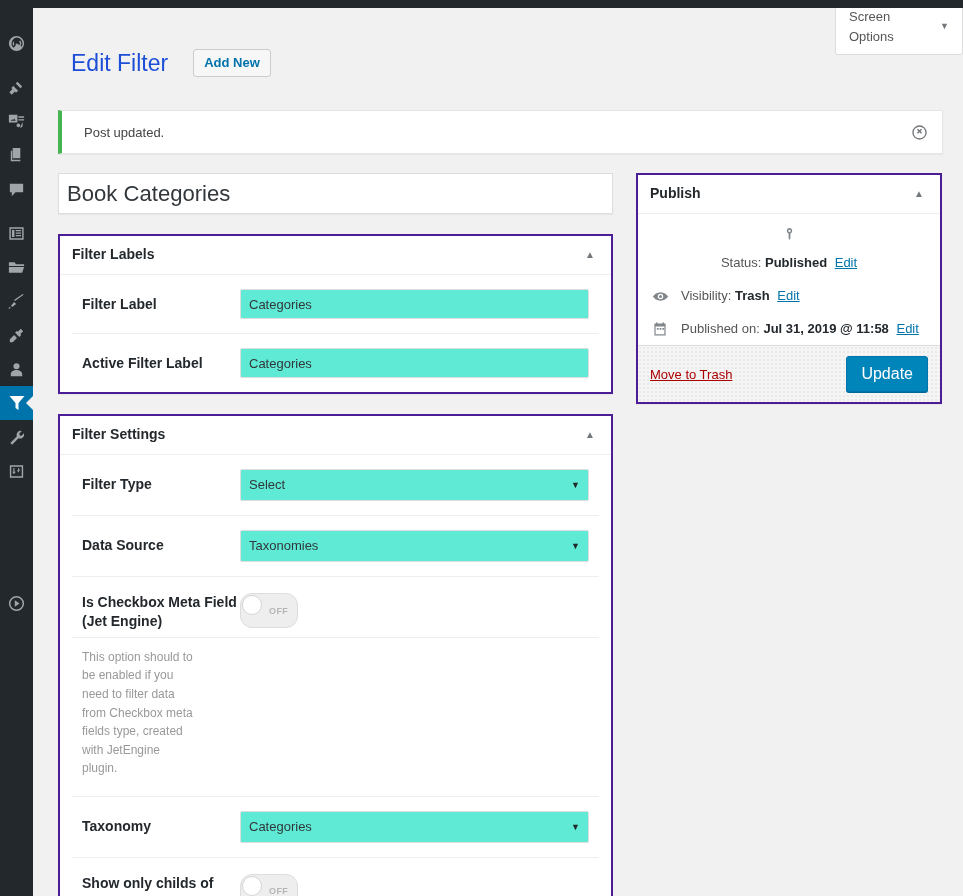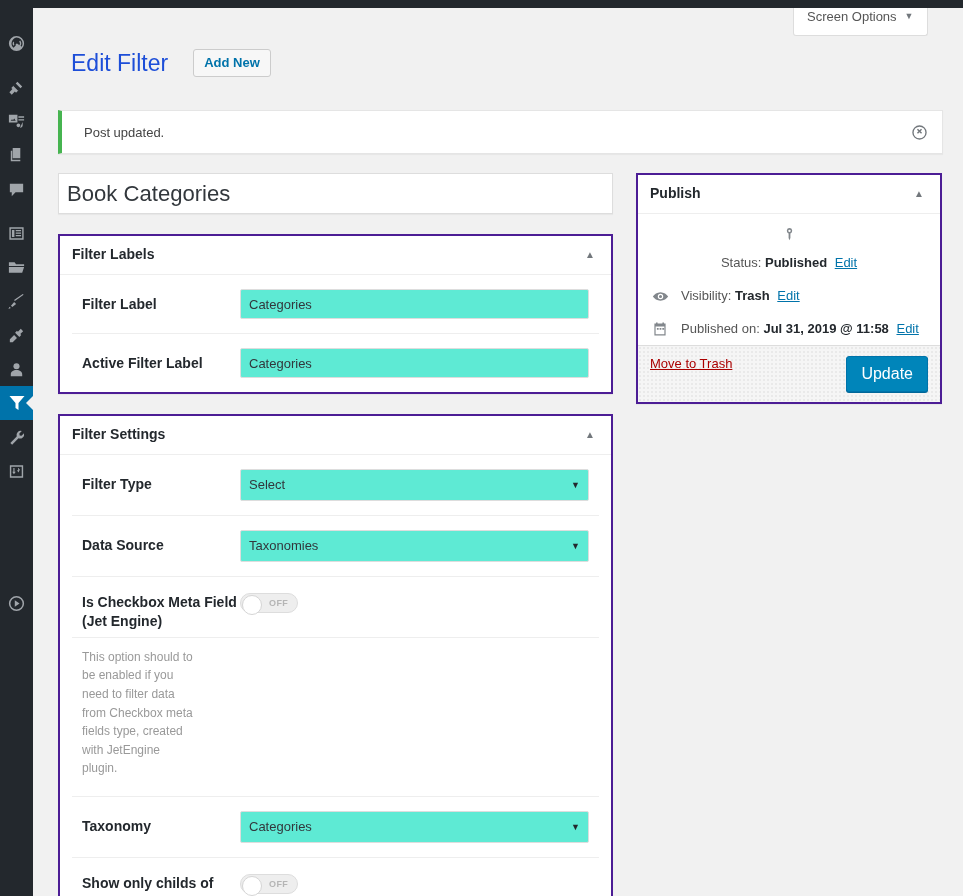--- a/index.html
+++ b/index.html
@@ -73,21 +73,21 @@
     align-items: center;
     justify-content: center;
     color: #a0a5aa;
     cursor: pointer;
   }
 
   
   #screen-meta-links {
     position: absolute;
     top: 0;
-    left: 793px;
+    left: 835px;
     z-index: 25;
   }
   .screen-options-btn {
     background: #fff;
     border: 1px solid #ddd;
     border-top: none;
     border-radius: 0 0 3px 3px;
     padding: 7px 13px 8px 13px;
     font-size: 13px;
     color: #555;
@@ -299,21 +299,21 @@
     color: #23282d;
     font-size: 9px;
     line-height: 1;
   }
 
   
   .cx-toggle {
     position: relative;
     display: inline-block;
     width: 58px;
-    height: 20px;
+    height: 35px;
     border-radius: 12px;
     background: #eee;
     border: 1px solid #ddd;
     cursor: pointer;
     vertical-align: middle;
     text-decoration: underline;
   }
   .cx-toggle .knob {
     position: absolute;
     left: 1px; top: 1px;
@@ -358,20 +358,21 @@
   .misc-pub-section b { color: #23282d; font-weight: 700; }
   .misc-pub-section .edit-link {
     color: #0073aa;
     text-decoration: underline;
     cursor: pointer;
     margin-left: 4px;
   }
 
   #major-publishing-actions {
     display: flex;
+    align-items: center;
     justify-content: space-between;
     border-top: 1px solid #ddd;
     background: #f5f5f5;
     background-image: radial-gradient(#e9e9e9 1px, transparent 1px);
     background-size: 4px 4px;
     padding: 10px 12px;
   }
   .delete-link {
     color: #a00;
     text-decoration: underline;

